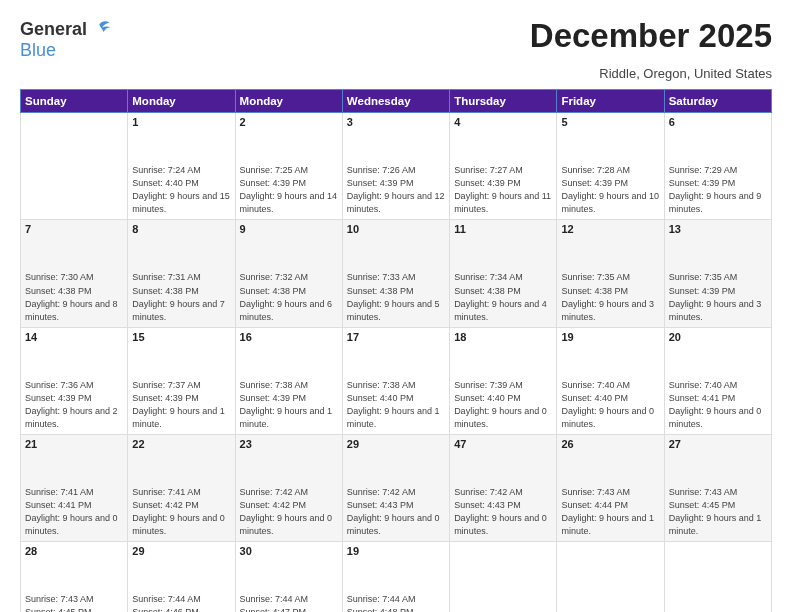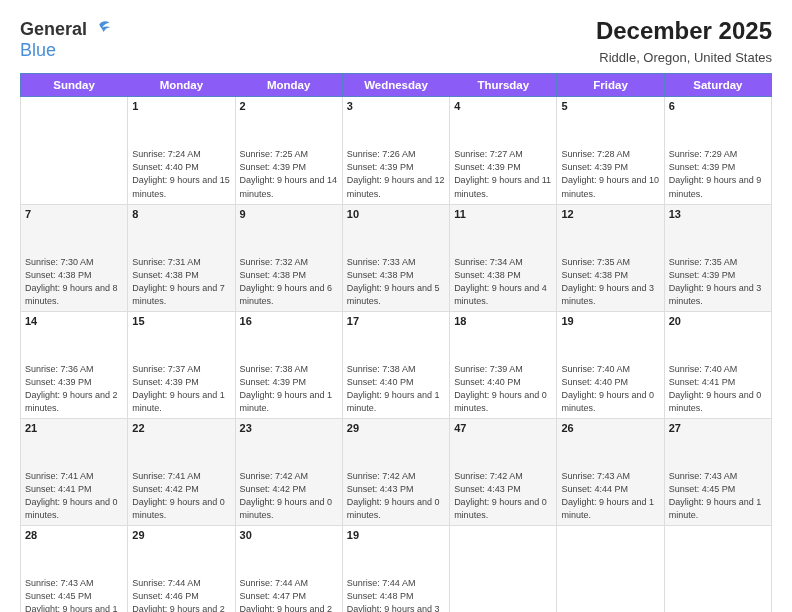--- a/index.html
+++ b/index.html
@@ -43,42 +43,42 @@
     }
     .logo-icon {
       width: 22px;
       height: 22px;
       margin-left: 2px;
     }
     .title-section {
       text-align: right;
     }
     .month-title {
-      font-size: 24px;
+      font-size: 33px;
       font-weight: bold;
       color: #222;
       line-height: 1.1;
     }
     .location {
       font-size: 13px;
       color: #444;
-      margin-top: 6px;
+      margin-top: 12px;
     }
     .calendar {
       width: 100%;
       border-collapse: collapse;
       border: 1px solid #ccc;
     }
     .calendar th {
-      background: #8b5cf6;
+      background: #4c1d95;
       color: #fff;
       font-size: 11.5px;
       font-weight: bold;
       padding: 5px 4px;
-      text-align: center;
+      text-align: left;
       border: 1px solid #5580cc;
     }
     .calendar td {
       vertical-align: top;
       padding: 3px 4px;
       border: 1px solid #ddd;
       width: 107px;
       min-height: 75px;
       height: 82px;
       background: #fff;

